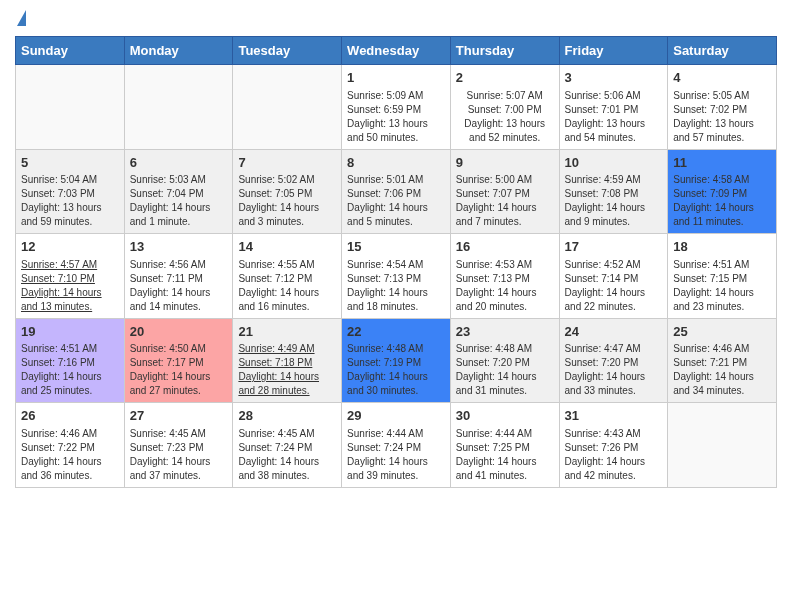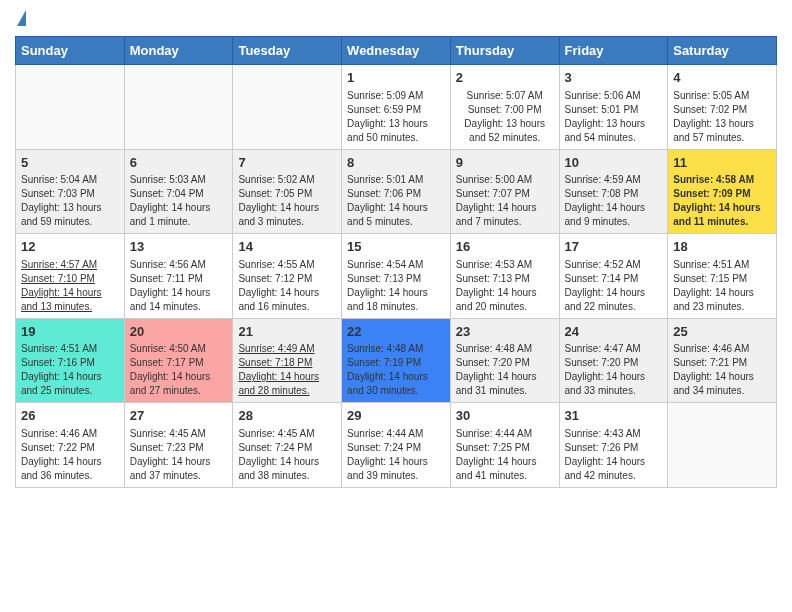--- a/index.html
+++ b/index.html
@@ -155,21 +155,21 @@
           </td>
           <td>
             <span class="day-number">2</span>
             <div class="day-info" style="white-space: pre-line; text-align: center;">Sunrise: 5:07 AM
 Sunset: 7:00 PM
 Daylight: 13 hours and 52 minutes.</div>
           </td>
           <td>
             <span class="day-number">3</span>
             <div class="day-info" style="white-space: pre-line;">Sunrise: 5:06 AM
-Sunset: 5:01 PM
+Sunset: 7:01 PM
 Daylight: 13 hours and 54 minutes.</div>
           </td>
           <td>
             <span class="day-number">4</span>
             <div class="day-info" style="white-space: pre-line;">Sunrise: 5:05 AM
 Sunset: 7:02 PM
 Daylight: 13 hours and 57 minutes.</div>
           </td>
         </tr>
         <tr>
@@ -202,23 +202,23 @@
             <div class="day-info" style="white-space: pre-line;">Sunrise: 5:00 AM
 Sunset: 7:07 PM
 Daylight: 14 hours and 7 minutes.</div>
           </td>
           <td style="background: rgb(240, 240, 240); margin-left: 48px;">
             <span class="day-number">10</span>
             <div class="day-info" style="white-space: pre-line;">Sunrise: 4:59 AM
 Sunset: 7:08 PM
 Daylight: 14 hours and 9 minutes.</div>
           </td>
-          <td style="background: #fde047;">
+          <td style="background: #3b82f6;">
             <span class="day-number">11</span>
-            <div class="day-info" style="white-space: pre-line; font-weight: bold;">Sunrise: 4:58 AM
+            <div class="day-info" style="white-space: pre-line;">Sunrise: 4:58 AM
 Sunset: 7:09 PM
 Daylight: 14 hours and 11 minutes.</div>
           </td>
         </tr>
         <tr>
           <td>
             <span class="day-number">12</span>
             <div class="day-info" style="white-space: pre-line; text-decoration: underline;">Sunrise: 4:57 AM
 Sunset: 7:10 PM
 Daylight: 14 hours and 13 minutes.</div>
@@ -254,21 +254,21 @@
 Daylight: 14 hours and 22 minutes.</div>
           </td>
           <td>
             <span class="day-number">18</span>
             <div class="day-info" style="white-space: pre-line;">Sunrise: 4:51 AM
 Sunset: 7:15 PM
 Daylight: 14 hours and 23 minutes.</div>
           </td>
         </tr>
         <tr>
-          <td style="background: #5eead4;">
+          <td style="background: #c4b5fd;">
             <span class="day-number">19</span>
             <div class="day-info" style="white-space: pre-line;">Sunrise: 4:51 AM
 Sunset: 7:16 PM
 Daylight: 14 hours and 25 minutes.</div>
           </td>
           <td style="background: #fca5a5;">
             <span class="day-number">20</span>
             <div class="day-info" style="white-space: pre-line;">Sunrise: 4:50 AM
 Sunset: 7:17 PM
 Daylight: 14 hours and 27 minutes.</div>

